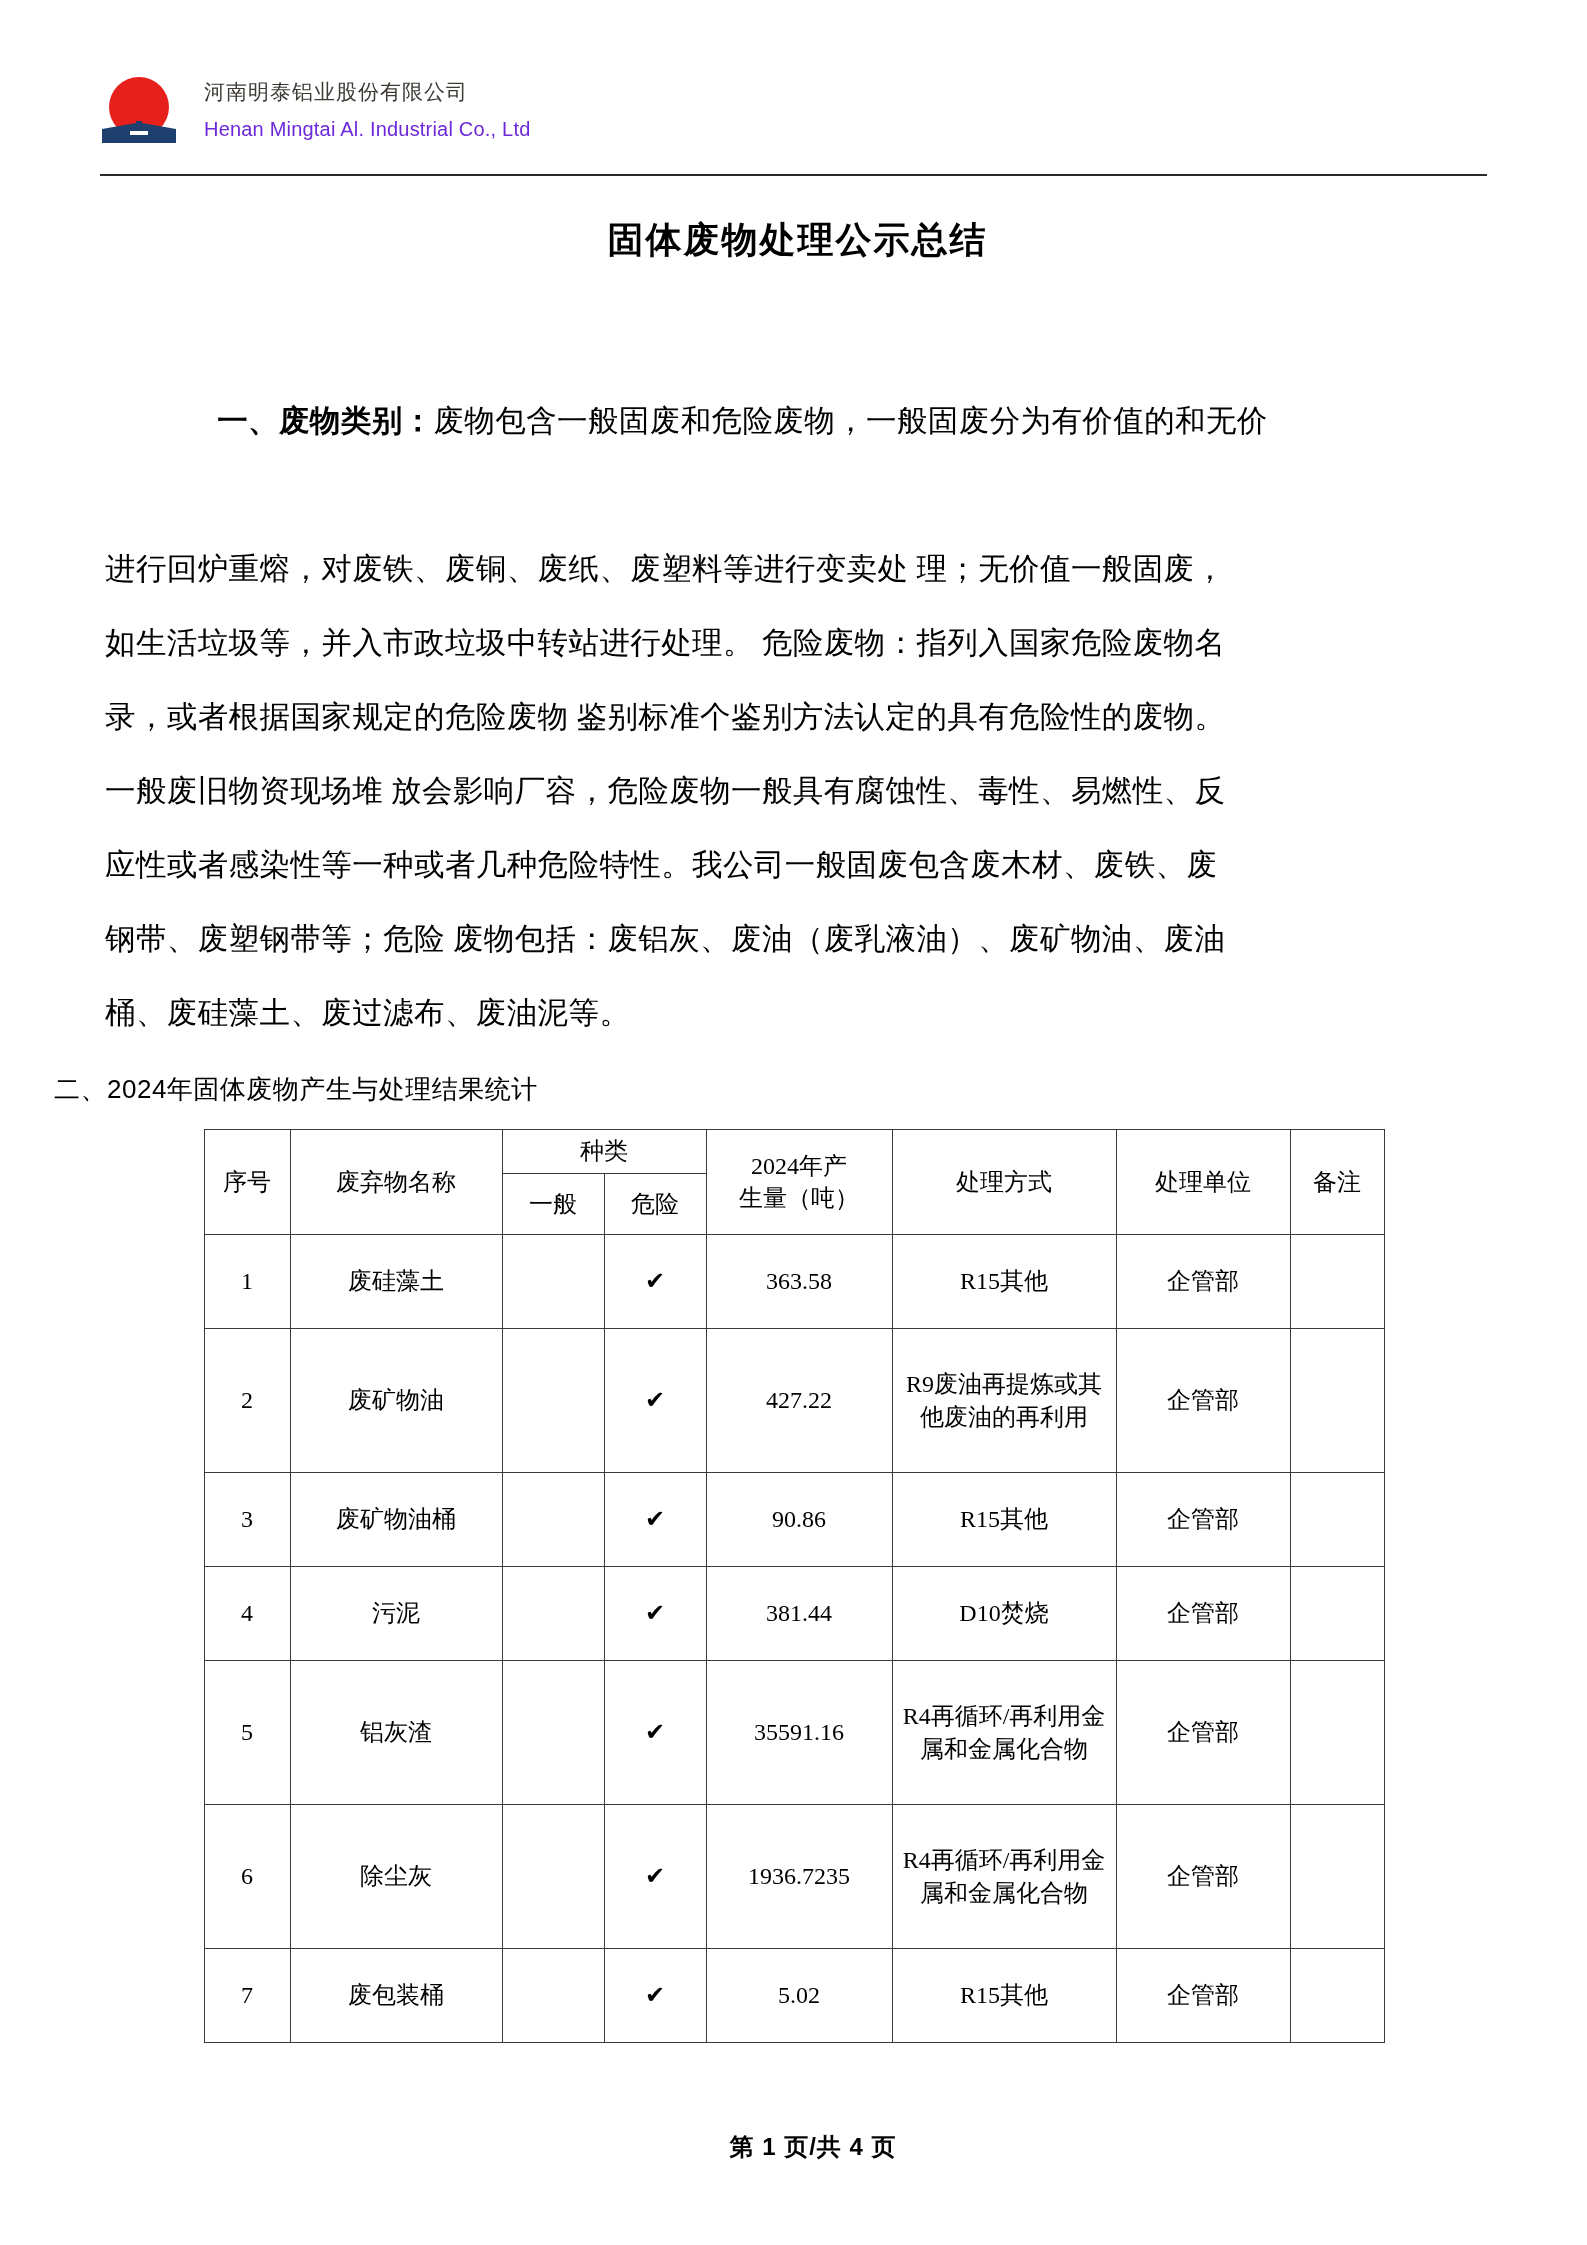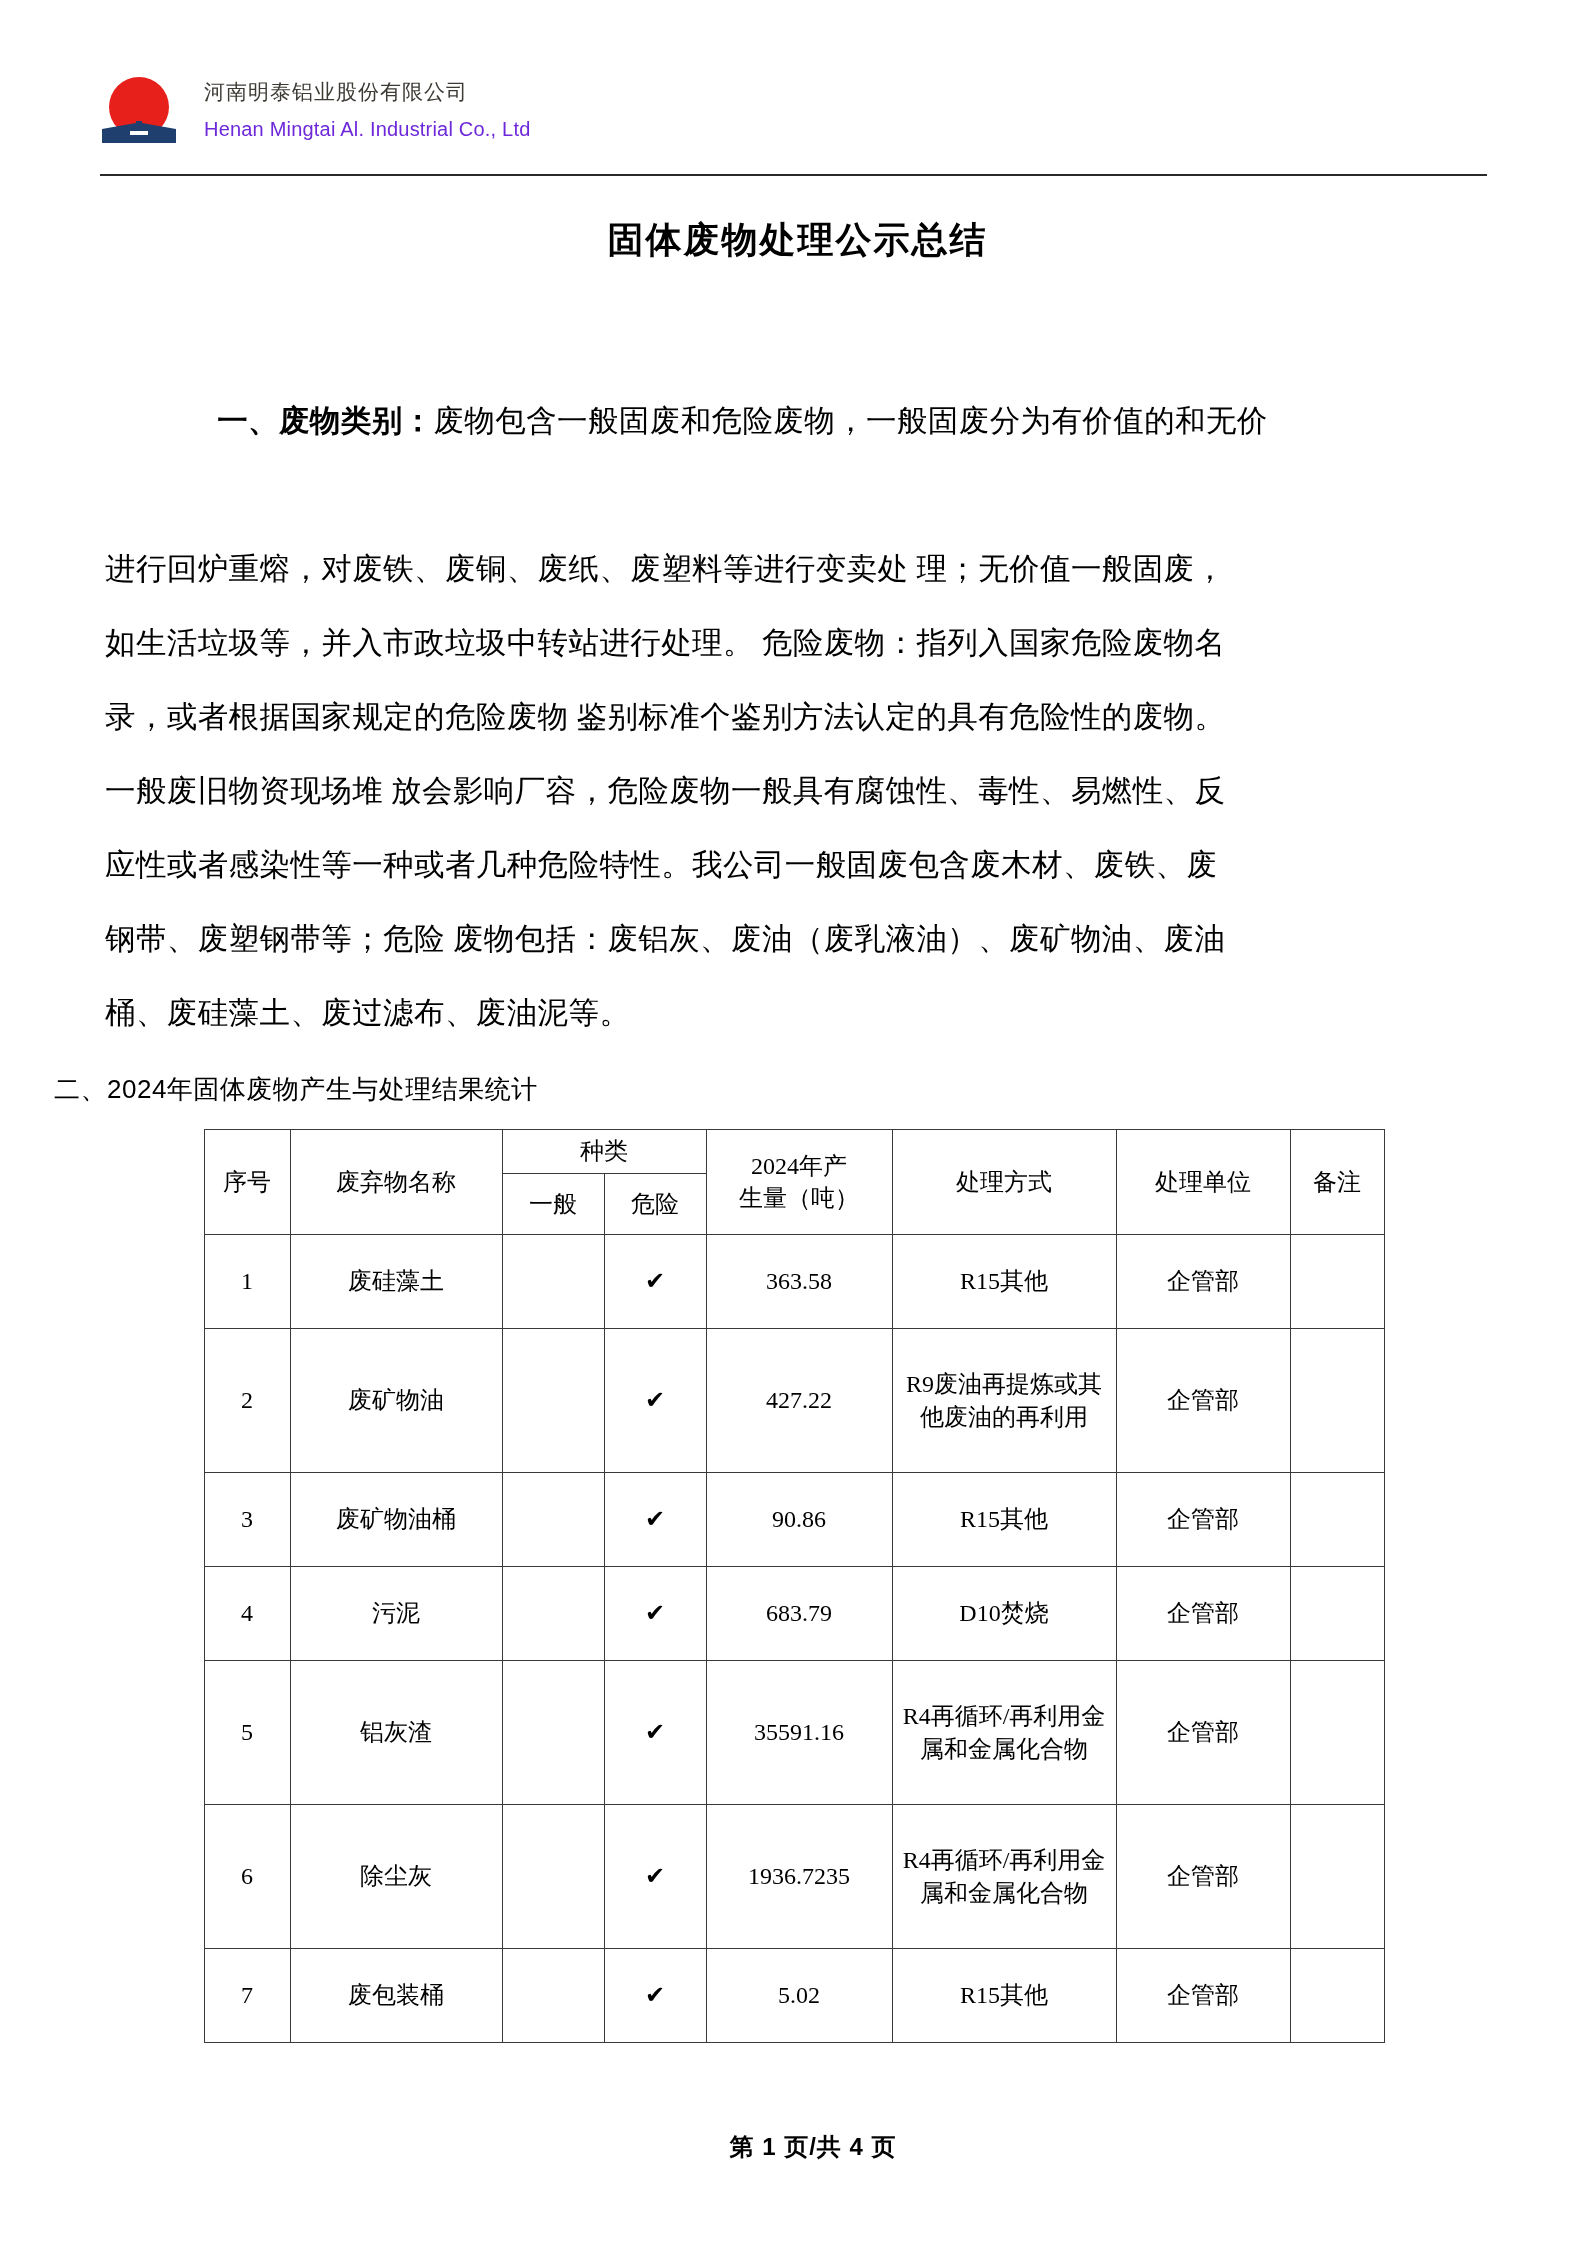--- a/index.html
+++ b/index.html
@@ -269,21 +269,21 @@
           <td>90.86</td>
           <td>R15其他</td>
           <td>企管部</td>
           <td></td>
         </tr>
         <tr class="row-1l">
           <td>4</td>
           <td>污泥</td>
           <td></td>
           <td class="check">✔</td>
-          <td>683.79</td>
+          <td>381.44</td>
           <td>D10焚烧</td>
           <td>企管部</td>
           <td></td>
         </tr>
         <tr class="row-3l">
           <td>5</td>
           <td>铝灰渣</td>
           <td></td>
           <td class="check">✔</td>
           <td>35591.16</td>

